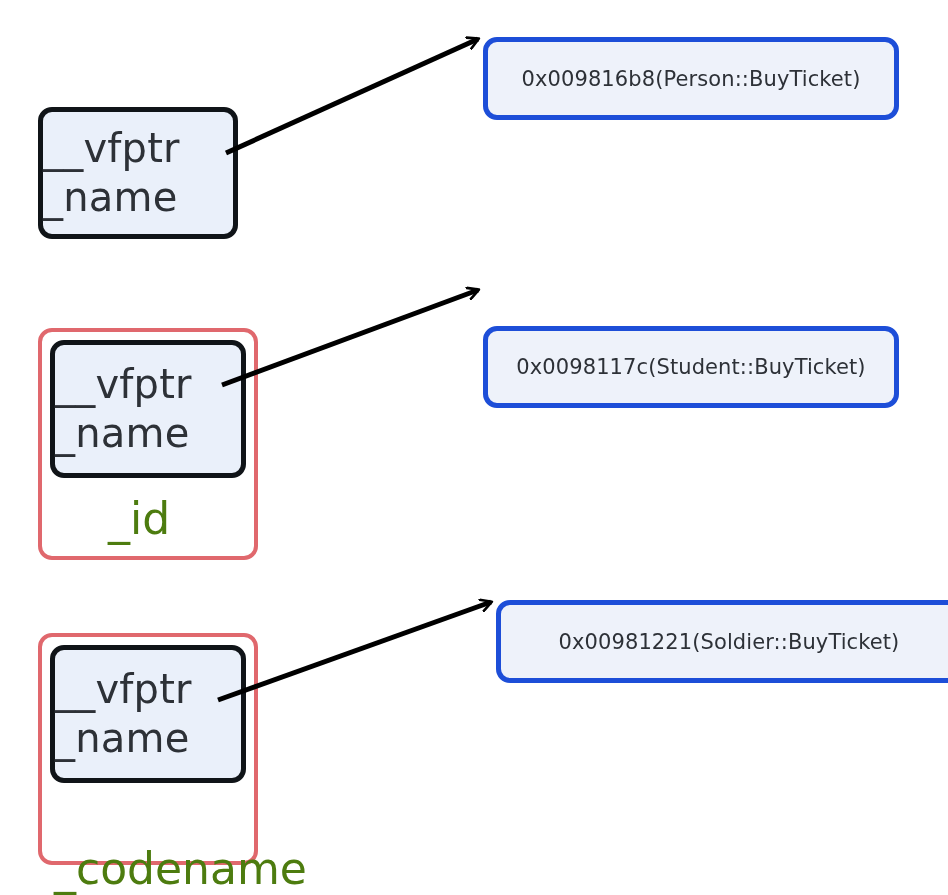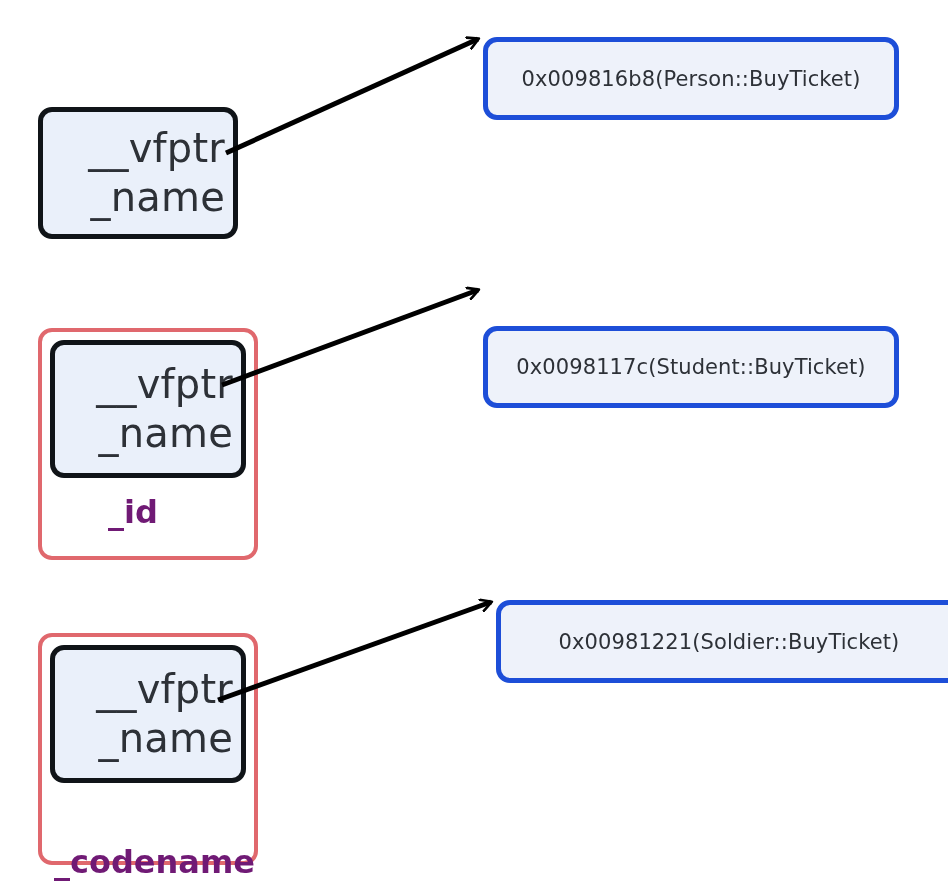--- a/index.html
+++ b/index.html
@@ -27,37 +27,35 @@
     background: #ffffff;
   }
   .vf-box {
     position: absolute;
     box-sizing: border-box;
     border: 5px solid #101418;
     border-radius: 14px;
     background: #eaf0fa;
     display: flex;
     flex-direction: column;
-    align-items: flex-end;
     justify-content: center;
   }
   .vf-line {
     font-size: 40px;
     line-height: 1.22;
     letter-spacing: 0.2px;
     padding-right: 8px;
     white-space: pre;
   }
   .member-line {
     position: absolute;
-    font-size: 32px;
+    font-size: 44px;
     line-height: 1.1;
     white-space: pre;
-    color: #701a75;
-    font-weight: bold;
+    color: #4d7c0f;
   }
   .fn-box {
     position: absolute;
     box-sizing: border-box;
     border: 5px solid #1d4ed8;
     border-radius: 14px;
     background: #eef2fa;
     display: flex;
     align-items: center;
     justify-content: center;

